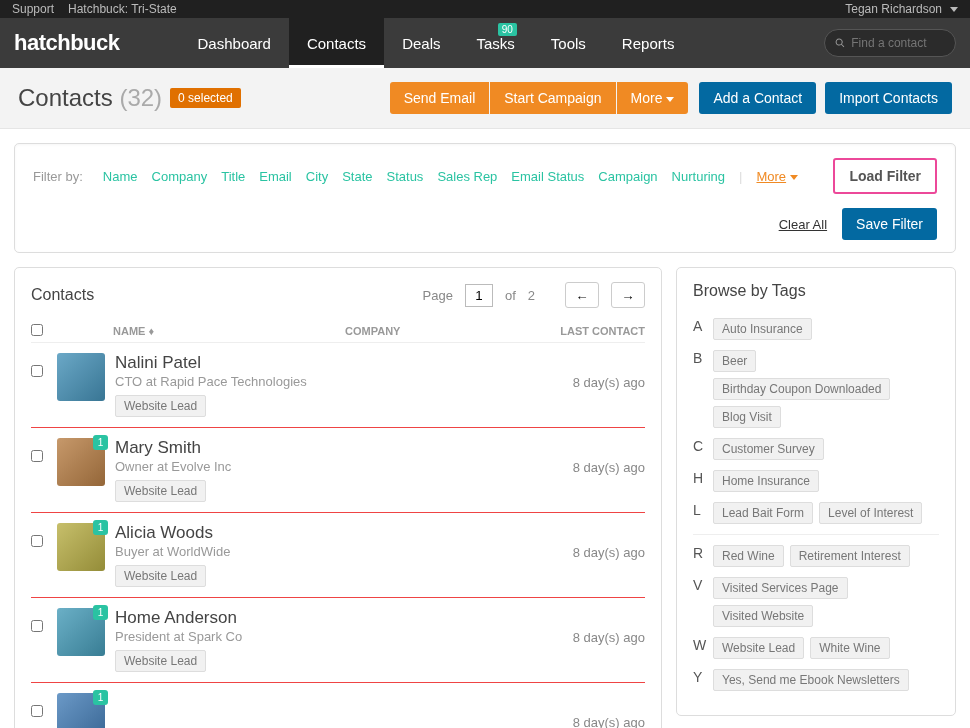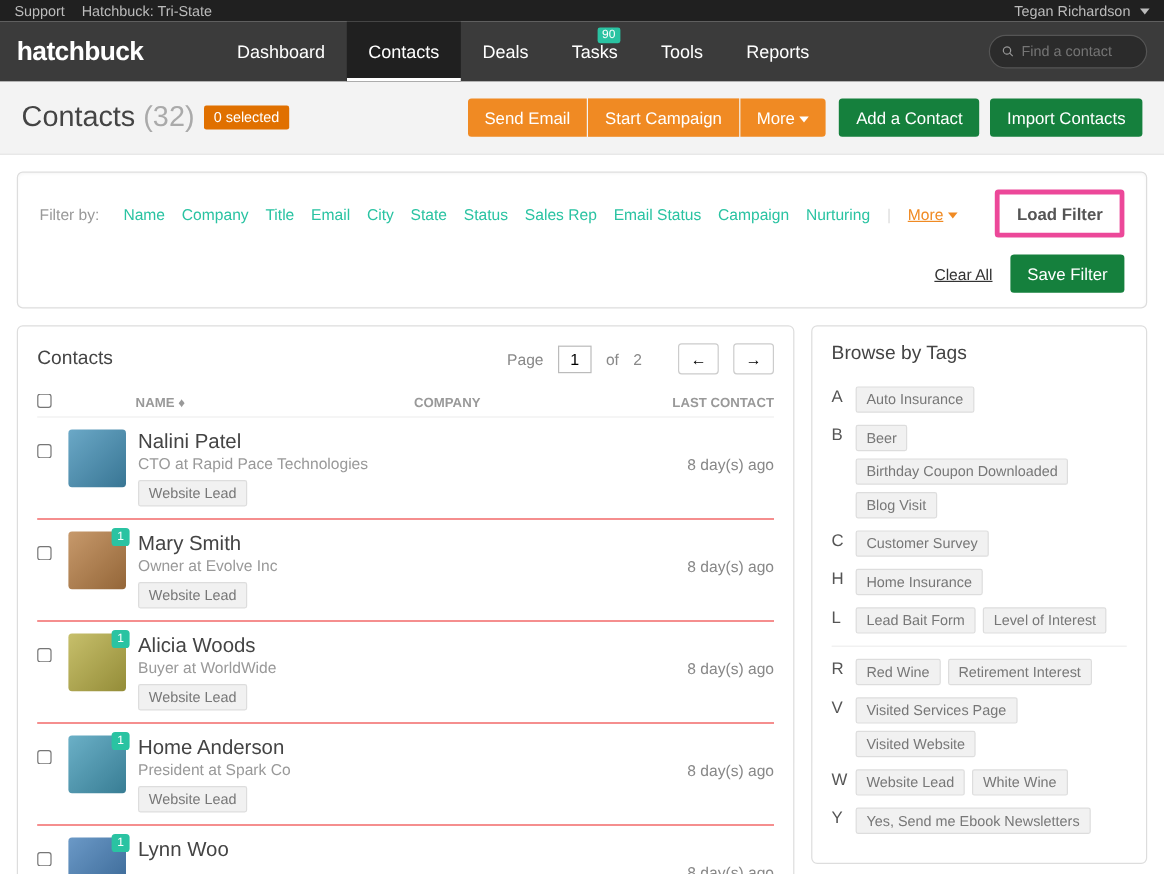--- a/index.html
+++ b/index.html
@@ -18,26 +18,26 @@
 .searchbox{background:#2b2b2b;border:1px solid #555;border-radius:14px;height:28px;width:132px;display:flex;align-items:center;padding:0 10px;color:#888}
 .searchbox svg{width:12px;height:12px;fill:#999;margin-right:6px}
 .searchbox input{background:none;border:none;outline:none;color:#ccc;font-size:12px;width:100%}
 .pagehdr{background:#f3f3f3;border-bottom:1px solid #e5e5e5;padding:14px 18px;display:flex;align-items:center}
 .pagehdr h1{font-size:24px;font-weight:400;color:#444}
 .pagehdr .count{color:#aaa}
 .selected-badge{background:#e07000;color:#fff;font-size:12px;padding:3px 8px;border-radius:2px;margin-left:8px}
 .pagehdr .spacer{flex:1}
 .btn{padding:8px 14px;font-size:14px;border-radius:3px;border:none;cursor:pointer;font-weight:500;margin-left:1px}
 .btn-orange{background:#f08a23;color:#fff}
-.btn-teal{background:#15803d;color:#fff}
+.btn-teal{background:#0369a1;color:#fff}
 .btn-group{display:flex;margin-right:10px}
 .btn-group .btn{border-radius:0}
 .btn-group .btn:first-child{border-top-left-radius:3px;border-bottom-left-radius:3px}
 .btn-group .btn:last-child{border-top-right-radius:3px;border-bottom-right-radius:3px}
-.btn-white{background:#fff;border:4px solid #ec4899;color:#555;font-weight:600}
+.btn-white{background:#fff;border:2px solid #ec4899;color:#555;font-weight:600}
 .caret{display:inline-block;width:0;height:0;border-left:4px solid transparent;border-right:4px solid transparent;border-top:5px solid currentColor;margin-left:4px;vertical-align:middle}
 .filterpanel{margin:14px;border:1px solid #ddd;border-radius:5px;padding:14px 18px 12px;box-shadow:inset 0 1px 3px rgba(0,0,0,0.04)}
 .filterrow{display:flex;align-items:center;flex-wrap:wrap;gap:14px}
 .filterlabel{color:#999;font-size:13px;margin-right:6px}
 .filterlink{color:#2ac3a2;font-size:13px;text-decoration:none}
 .filtermore{color:#f08a23;font-size:13px}
 .filtersep{color:#ddd}
 .filteractions{display:flex;justify-content:flex-end;align-items:center;gap:14px;margin-top:14px}
 .clearall{color:#333;text-decoration:underline;font-size:13px}
 .columns{display:flex;gap:14px;padding:0 14px 14px}
@@ -215,21 +215,20 @@
   </div>
   <div class="lcago">8 day(s) ago</div>
           </div>
           <div class="contactrow">
             <div class="ck"><input type="checkbox" style=""></div>
   <div class="avatar">
     <div class="img" style="background:linear-gradient(135deg,hsl(210,45%,60%),hsl(210,45%,40%))"></div>
     <span class="avbadge">1</span>
   </div>
   <div class="cinfo">
-    <div class="cname">Lynn Woo</div>
 
   </div>
   <div class="lcago">8 day(s) ago</div>
           </div>
         </div>
     </div>
   </div>
   <div class="rightcol">
     <div class="panel">
       <div class="paneltitle" style="margin-bottom:18px">Browse by Tags</div>

